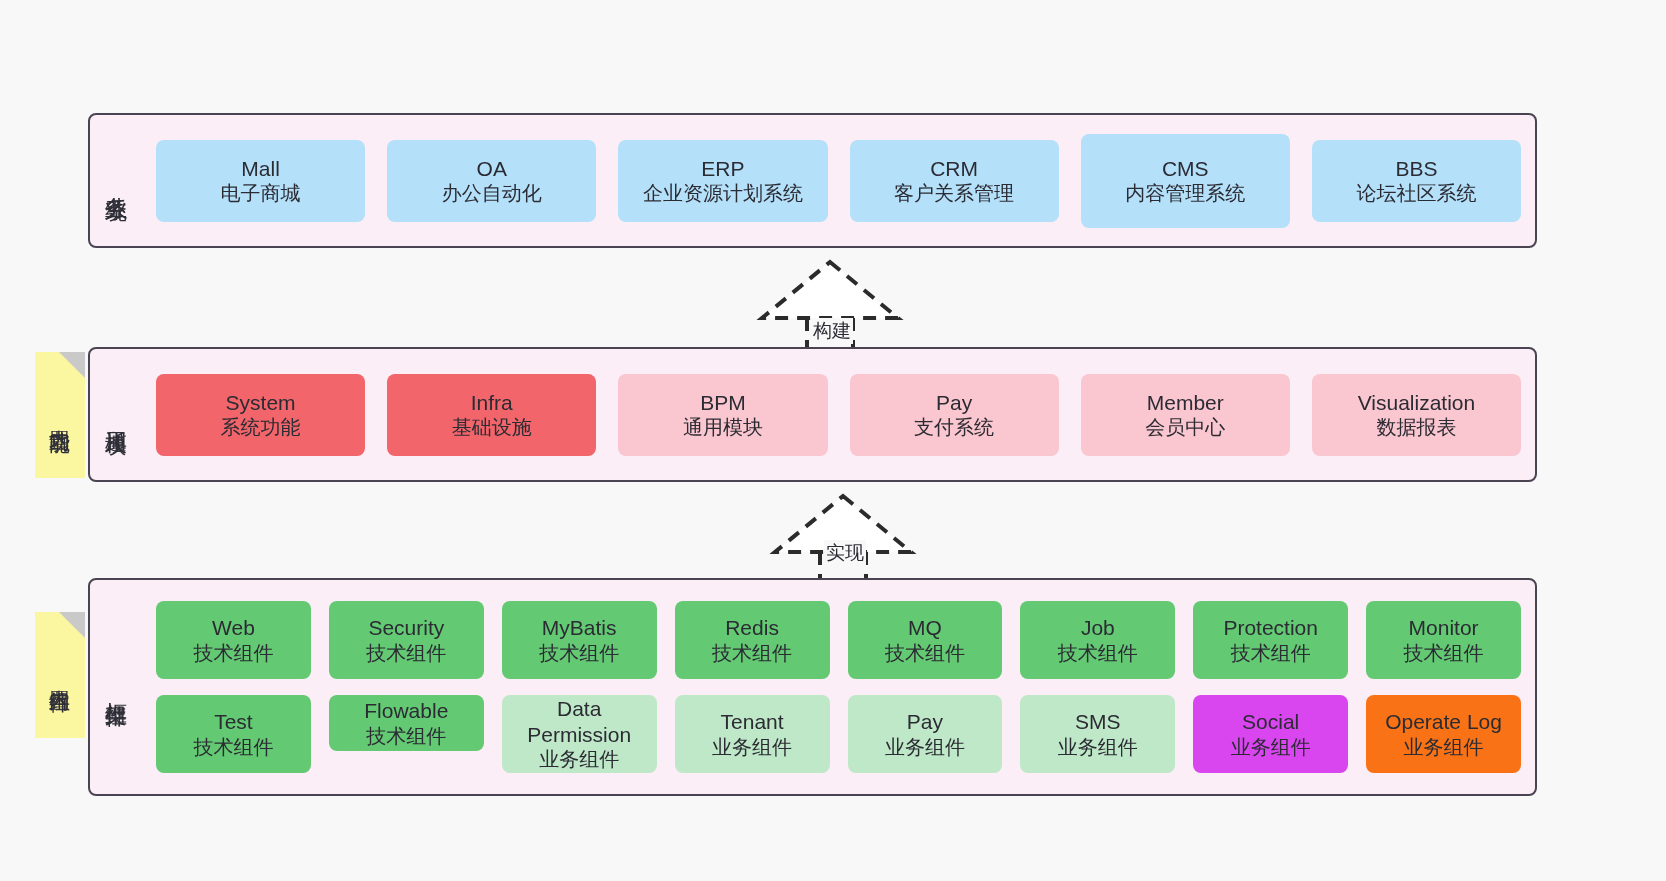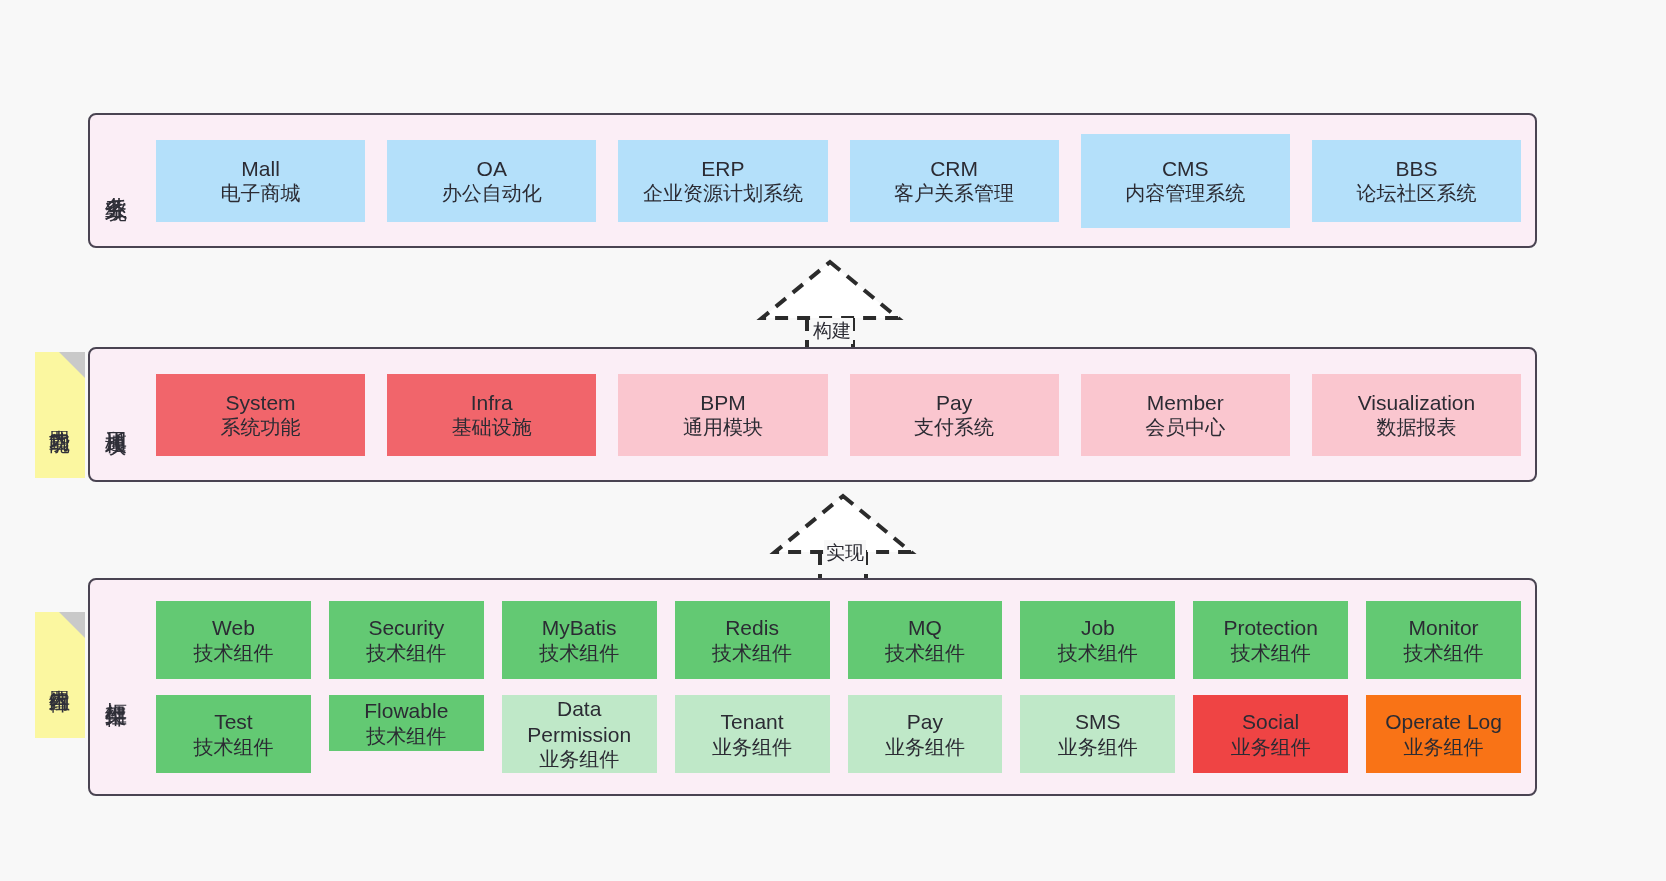--- a/index.html
+++ b/index.html
@@ -60,21 +60,21 @@
     gap: 16px;
   }
   .row {
     display: flex;
     width: 100%;
     box-sizing: border-box;
   }
 
   
   .card {
-    border-radius: 0;
+    border-radius: 8px;
     display: flex;
     flex-direction: column;
     align-items: center;
     justify-content: center;
     box-sizing: border-box;
     text-align: center;
     line-height: 1.22;
     padding: 4px 6px;
   }
   .card .en {
@@ -283,21 +283,21 @@
             <div class="cn">业务组件</div>
           </div>
           <div class="card c-lightgreen" style="height: 78px; flex: 1 1 0px; min-width: 0px; background: rgb(191, 232, 200);">
             <div class="en">Pay</div>
             <div class="cn">业务组件</div>
           </div>
           <div class="card c-lightgreen" style="height: 78px; flex: 1 1 0px; min-width: 0px; background: rgb(191, 232, 200);">
             <div class="en">SMS</div>
             <div class="cn">业务组件</div>
           </div>
-          <div class="card c-lightgreen" style="height: 78px; flex: 1 1 0px; min-width: 0px; background: #ef4444;">
+          <div class="card c-lightgreen" style="height: 78px; flex: 1 1 0px; min-width: 0px; background: #d946ef;">
             <div class="en">Social</div>
             <div class="cn">业务组件</div>
           </div>
           <div class="card c-lightgreen" style="height: 78px; flex: 1 1 0px; min-width: 0px; background: #f97316;">
             <div class="en">Operate Log</div>
             <div class="cn">业务组件</div>
           </div>
         </div>
       </div>
   </div>

